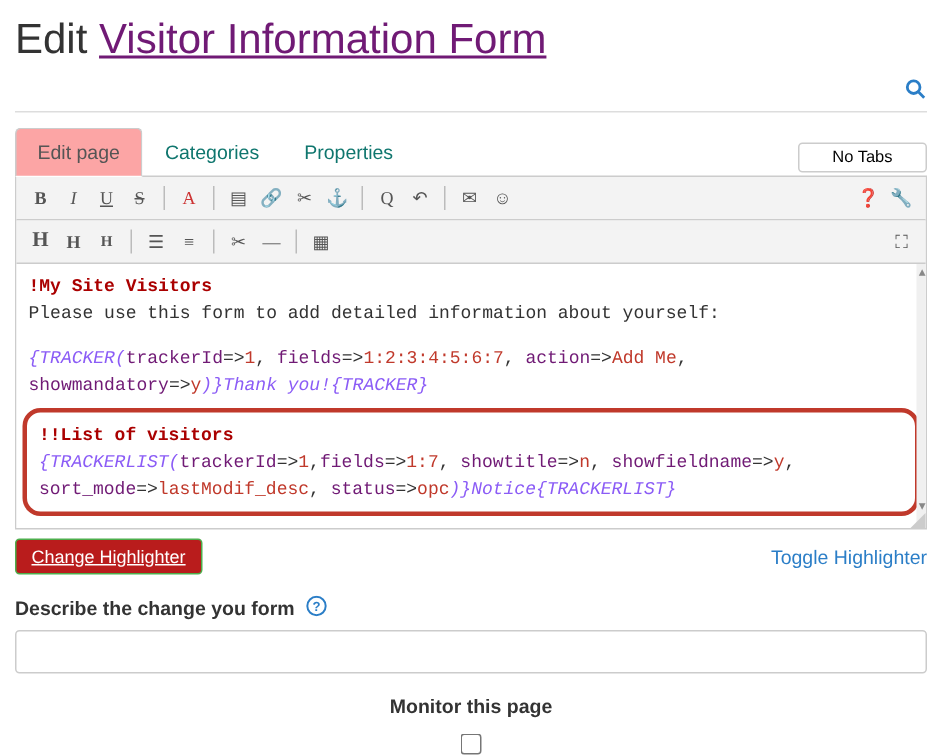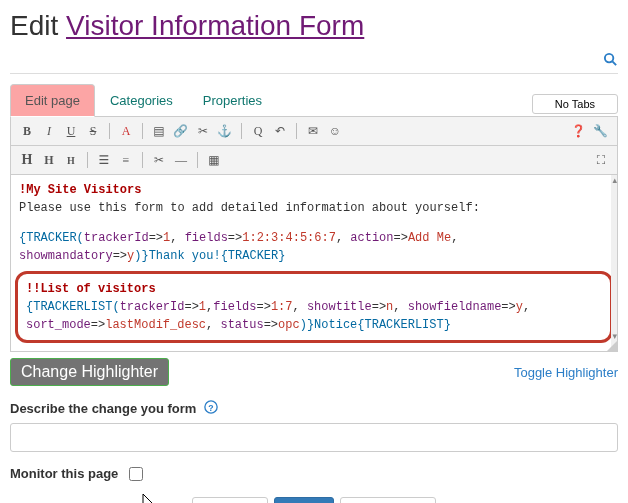--- a/index.html
+++ b/index.html
@@ -25,31 +25,31 @@
 .tbtn.color { color: #c33; }
 .tsep { width: 1px; height: 16px; background: #bbb; margin: 0 4px; }
 .toolbar-right { display: flex; gap: 2px; }
 .editor-area { position: relative; background: #fff; }
 .editor-content { padding: 6px 8px; font-family: "Courier New", monospace; font-size: 12px; line-height: 1.5; min-height: 175px; position: relative; }
 .scrollbar { position: absolute; right: 0; top: 0; bottom: 0; width: 6px; background: #f0f0f0; }
 .scrollbar::before { content: ""; position: absolute; top: 0; right: 0; font-size: 8px; color: #888; }
 .scrollbar::after { content: ""; position: absolute; bottom: 0; right: 0; font-size: 8px; color: #888; }
 .resize-grip { position: absolute; right: 0; bottom: 0; width: 0; height: 0; border-style: solid; border-width: 0 0 10px 10px; border-color: transparent transparent #ccc transparent; }
 .wiki-heading { color: #a00; font-weight: bold; text-align: center; }
-.wiki-plugin { color: #0369a1; }
+.wiki-plugin { color: #8b5cf6; font-style: italic; }
 .wiki-param { color: #701a75; }
 .wiki-value { color: #c0392b; }
 .highlight-box { border: 3px solid #c0392b; border-radius: 12px; padding: 6px 8px; margin: 6px -4px 2px -4px; }
 .below-editor { display: flex; justify-content: space-between; align-items: center; margin-top: 6px; }
-.change-hl { background: #737373; color: #fff; border: 1px solid #4cae4c; border-radius: 3px; padding: 4px 10px; font-size: 16px; cursor: pointer; }
+.change-hl { background: #b91c1c; color: #fff; border: 1px solid #4cae4c; border-radius: 3px; padding: 4px 10px; font-size: 12px; cursor: pointer; text-decoration: underline; }
 .toggle-hl { color: #2b7ec7; font-size: 13px; cursor: pointer; }
 .desc-label { font-weight: bold; margin-top: 14px; font-size: 13px; display: flex; align-items: center; gap: 8px; }
 .help-ico { color: #2b7ec7; font-size: 14px; }
 .desc-input { width: 100%; border: 1px solid #ccc; border-radius: 3px; padding: 6px; margin-top: 6px; font-size: 13px; }
-.monitor-row { margin-top: 14px; font-weight: bold; font-size: 13px; display: flex; align-items: center; gap: 11px; }
+.monitor-row { margin-top: 14px; font-weight: bold; font-size: 13px; display: flex; align-items: center; gap: 11px; flex-direction: column; }
 .monitor-row input { width: 14px; height: 14px; }
 .btnrow { display: flex; justify-content: center; gap: 6px; margin-top: 16px; position: relative; }
 .btn { border: 1px solid #ccc; background: #fff; border-radius: 3px; padding: 6px 14px; font-size: 13px; cursor: pointer; }
 .btn.primary { background: #337ab7; color: #fff; border-color: #2e6da4; }
 .cursor-arrow { position: absolute; left: 132px; top: -4px; font-size: 16px; color: #000; pointer-events: none; }
 .tri { position: absolute; right: 0; top: 0; font-size: 9px; color: #888; }
 .tri2 { position: absolute; right: 0; bottom: 10px; font-size: 9px; color: #888; }
 </style>
 </head>
 <body>

